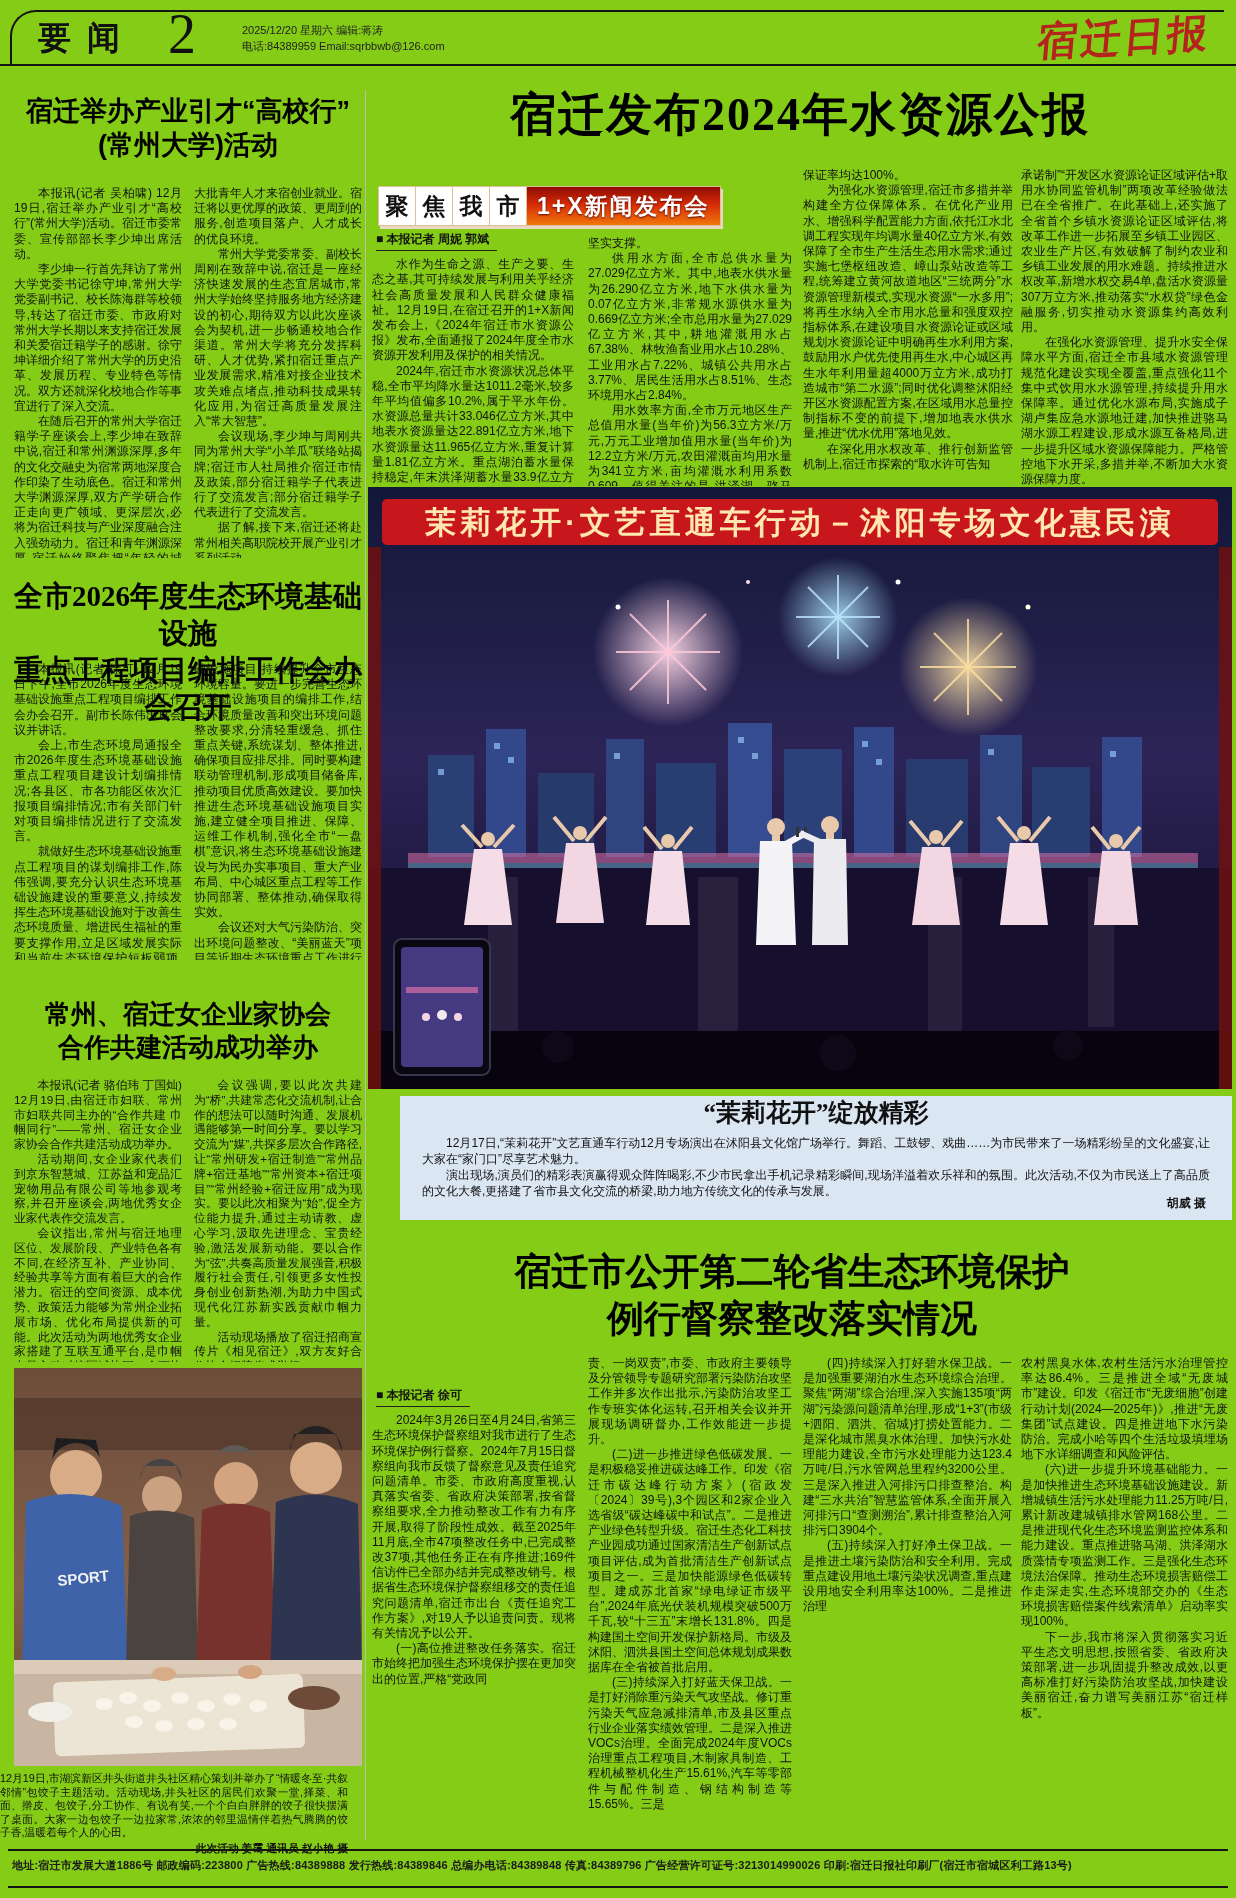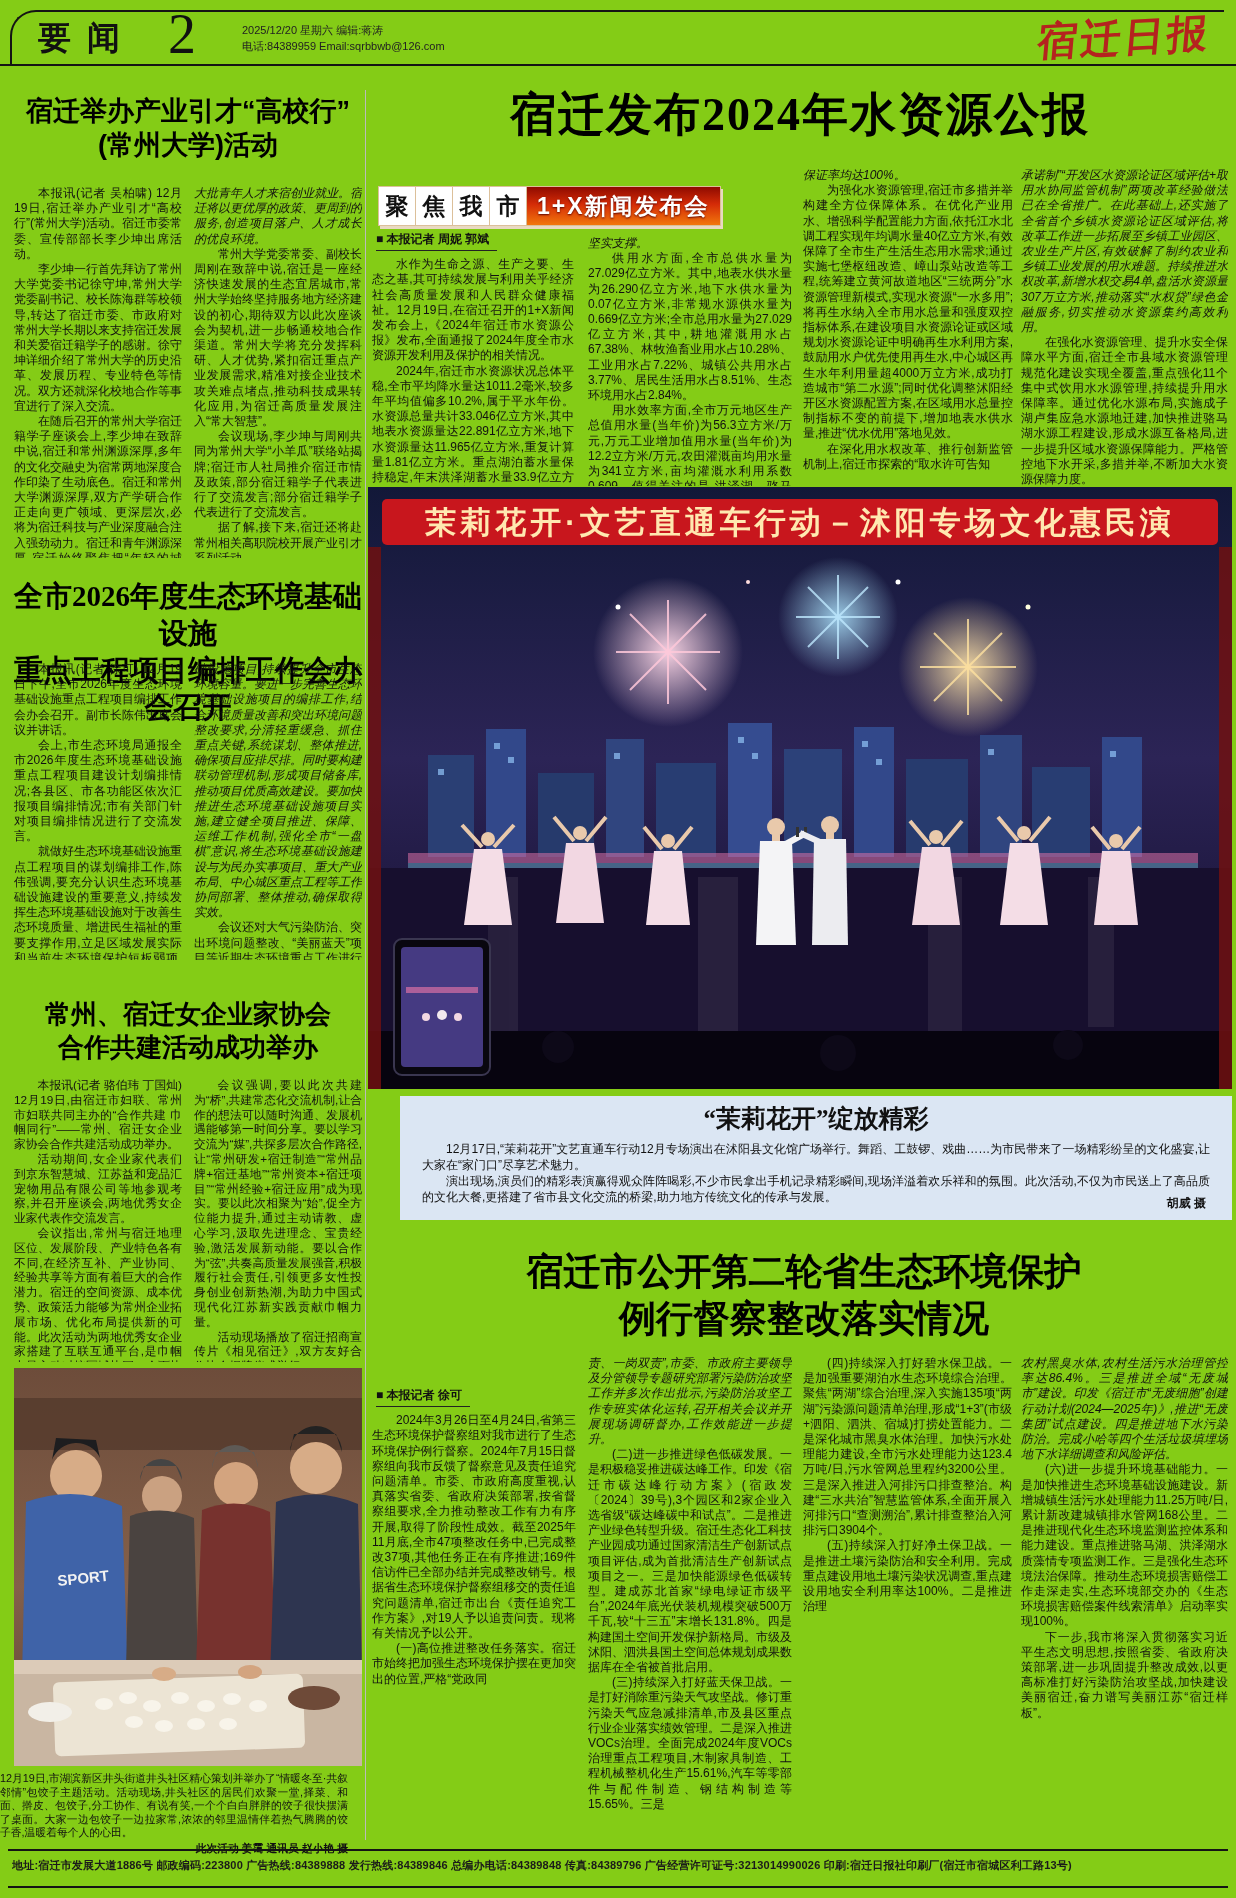--- a/index.html
+++ b/index.html
@@ -12,40 +12,40 @@
   .sec-title{position:absolute;left:38px;top:16px;font-size:33px;font-weight:bold;letter-spacing:16px;}
   .page-no{position:absolute;left:168px;top:2px;font-size:56px;font-family:"Liberation Serif","DejaVu Serif",serif;}
   .hdr-meta{position:absolute;left:242px;top:22px;font-size:11px;line-height:16px;color:#222;}
   .masthead{position:absolute;right:26px;top:10px;font-size:40px;font-weight:bold;color:#b5231f;
             font-family:"Liberation Serif","DejaVu Serif",serif;transform:skewX(-8deg) rotate(-3deg);letter-spacing:3px;}
   
   .col{position:absolute;text-align:justify;overflow:hidden;}
   .b12{font-size:12px;line-height:15.2px;}
   .b11{font-size:11.8px;line-height:14.8px;}
   .art p{margin:0;text-indent:2em;}
-  .art p.cont{text-indent:0;font-style:italic;}
+  .art p.cont{text-indent:0;}
   .byline{display:inline-block;border-bottom:1px solid #222;padding:0 8px 3px 0;margin:0 0 6px 4px;
           font-size:12px;font-weight:bold;}
   .vrule{position:absolute;left:365px;top:90px;width:1px;height:1750px;background:#bbb;}
   
   .h-sans{position:absolute;text-align:center;font-weight:bold;color:#000;}
   .h-serif{position:absolute;text-align:center;font-weight:bold;color:#000;
            font-family:"Liberation Serif","DejaVu Serif",serif;}
   
   #banner{position:absolute;left:378px;top:186px;height:38px;display:flex;align-items:stretch;
           border:1px solid #dcc09a;background:#fff;box-shadow:2px 3px 0 #e9d9c2;}
   #banner .fchar{width:36px;display:flex;align-items:center;justify-content:center;
                  font-size:23px;font-weight:bold;border-right:1px solid #dcc09a;}
   #banner .grad{display:flex;align-items:center;padding:0 10px;
                 background:linear-gradient(180deg,#8f0b00,#d42b07 45%,#f2770c);}
   #banner .grad span{color:#fff;font-size:23px;font-weight:bold;letter-spacing:2px;
                      text-shadow:0 1px 2px #5c0500;}
   
   #capbox{position:absolute;left:400px;top:1096px;width:832px;height:124px;background:#dbe6f3;
-          box-sizing:border-box;padding:6px 22px 6px 22px;}
+          box-sizing:border-box;padding:0 22px 6px 22px;}
   #capbox h3{margin:0 0 6px 0;text-align:center;font-size:25px;font-weight:bold;
              font-family:"Liberation Serif","DejaVu Serif",serif;}
   #capbox p{margin:0;font-size:12px;line-height:16px;text-align:justify;text-indent:2em;}
   #cap-credit{position:absolute;right:26px;bottom:8px;font-size:12px;font-weight:bold;}
   
   .photo{position:absolute;display:block;}
   
   #dcap{position:absolute;left:0;top:1772px;width:348px;font-size:10.8px;line-height:13.6px;
         text-align:justify;}
   #dcap .credit{display:block;text-align:right;font-weight:bold;margin-top:2px;}
@@ -307,21 +307,21 @@
 
   <div id="capbox">
     <h3>“茉莉花开”绽放精彩</h3>
     <div>
         <p>12月17日,“茉莉花开”文艺直通车行动12月专场演出在沭阳县文化馆广场举行。舞蹈、工鼓锣、戏曲……为市民带来了一场精彩纷呈的文化盛宴,让大家在“家门口”尽享艺术魅力。</p>
         <p>演出现场,演员们的精彩表演赢得观众阵阵喝彩,不少市民拿出手机记录精彩瞬间,现场洋溢着欢乐祥和的氛围。此次活动,不仅为市民送上了高品质的文化大餐,更搭建了省市县文化交流的桥梁,助力地方传统文化的传承与发展。</p>
       </div>
     <div id="cap-credit">胡威 摄</div>
   </div>
 
-  <div class="h-serif" style="left:376px;top:1248px;width:856px;font-size:37px;line-height:47px;">
+  <div class="h-serif" style="left:364px;top:1248px;width:856px;font-size:37px;line-height:47px;">
     <div>宿迁市公开第二轮省生态环境保护</div>
     <div>例行督察整改落实情况</div>
   </div>
   <div class="col b12 art" style="left:372px;top:1388px;width:204px;height:456px;">
     <span class="byline">■ 本报记者 徐可</span>
     <div>
         <p>2024年3月26日至4月24日,省第三生态环境保护督察组对我市进行了生态环境保护例行督察。2024年7月15日督察组向我市反馈了督察意见及责任追究问题清单。市委、市政府高度重视,认真落实省委、省政府决策部署,按省督察组要求,全力推动整改工作有力有序开展,取得了阶段性成效。截至2025年11月底,全市47项整改任务中,已完成整改37项,其他任务正在有序推进;169件信访件已全部办结并完成整改销号。根据省生态环境保护督察组移交的责任追究问题清单,宿迁市出台《责任追究工作方案》,对19人予以追责问责。现将有关情况予以公开。</p>
         <p>(一)高位推进整改任务落实。宿迁市始终把加强生态环境保护摆在更加突出的位置,严格“党政同</p>
       </div>
   </div>

